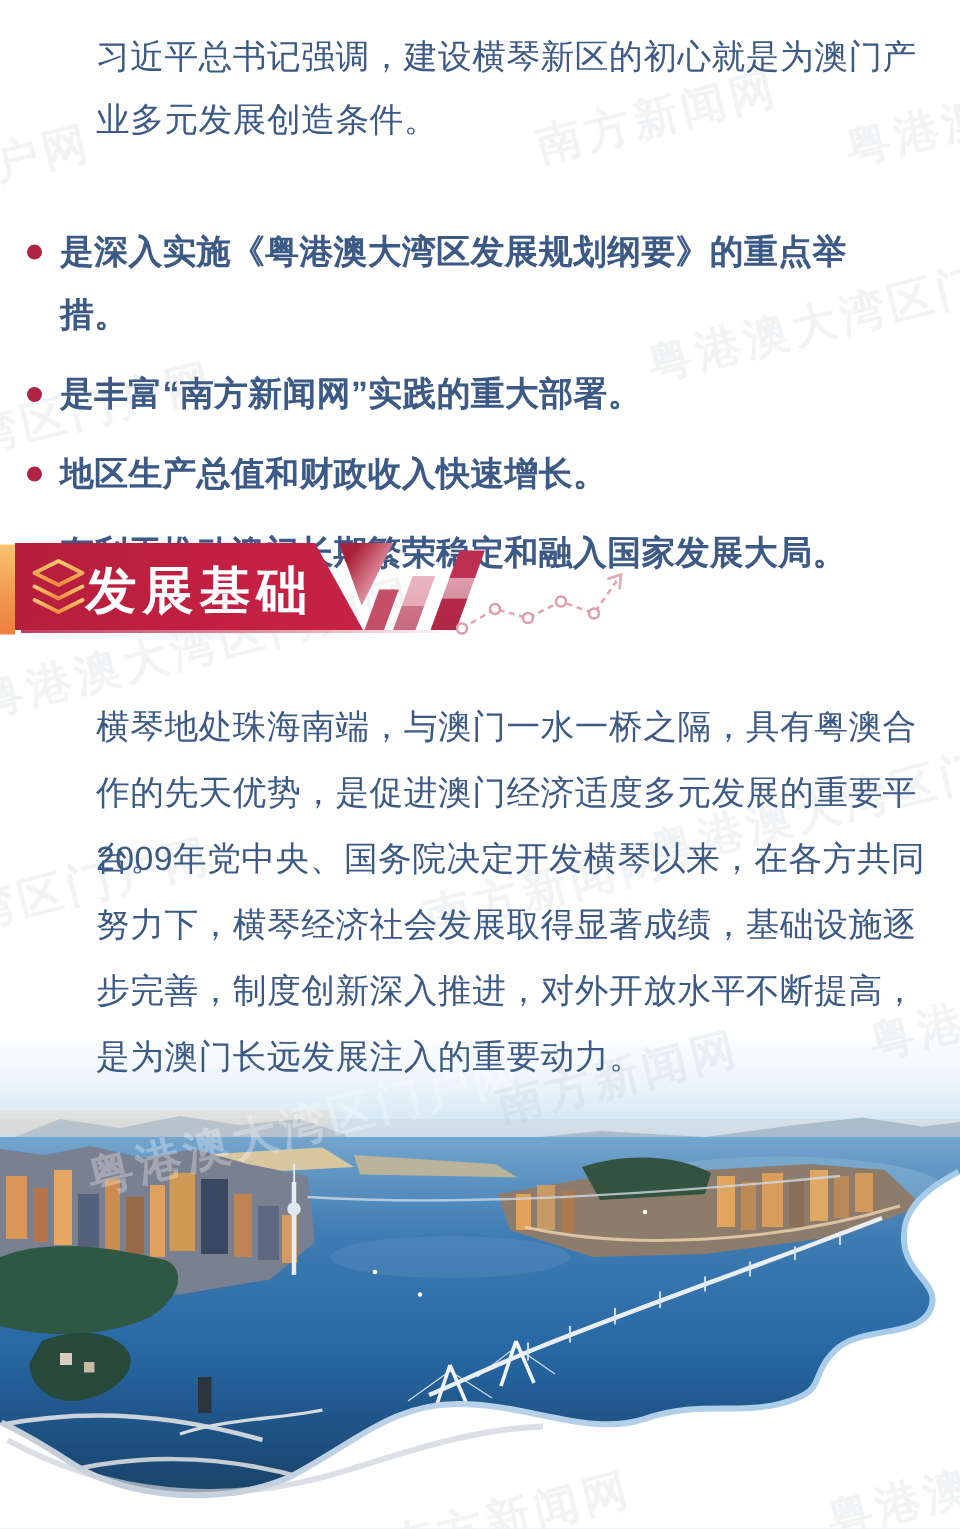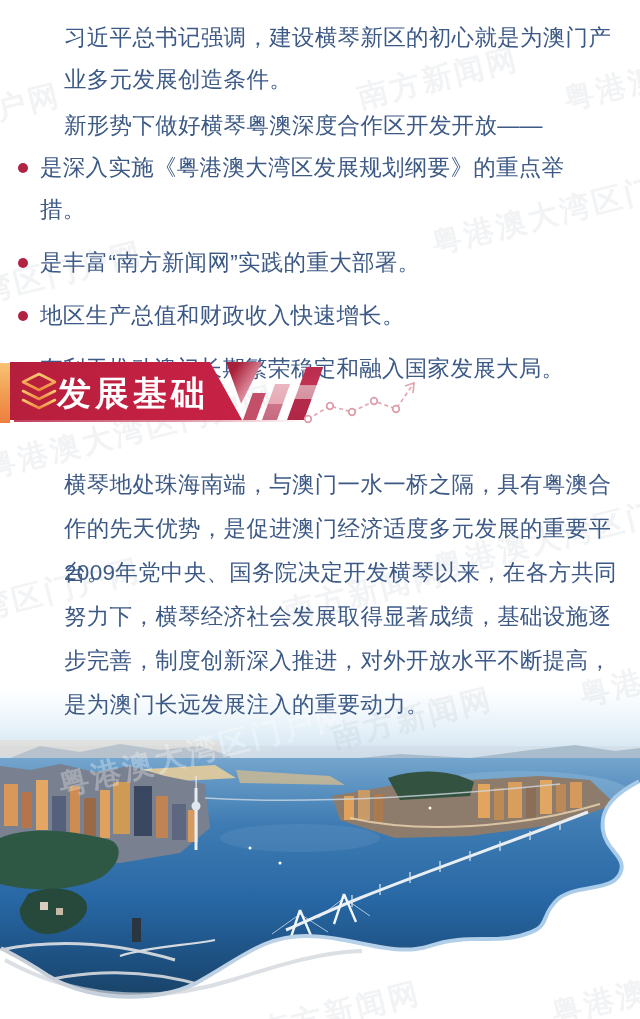--- a/index.html
+++ b/index.html
@@ -8,21 +8,21 @@
   
   .wm{position:absolute;font-weight:bold;font-size:30px;letter-spacing:3px;
       transform:rotate(-14deg);white-space:nowrap;pointer-events:none;z-index:5;}
   .wm.light{color:rgba(176,186,199,0.18);}
   .wm.onphoto{color:rgba(255,255,255,0.30);}
   
   .para{position:absolute;left:40px;width:564px;font-size:22.5px;line-height:42px;
         color:#3d5a86;letter-spacing:0.3px;z-index:10;margin-left:24px;}
   .para.loose{line-height:44px;}
   .bullets{position:absolute;left:18px;top:147px;width:586px;margin:0;padding:0;list-style:none;z-index:10;}
-  .bullets li{display:flex;align-items:flex-start;margin-bottom:11px;}
+  .bullets li{display:flex;align-items:flex-start;margin-bottom:11px;font-weight:bold;}
   .bullets .dot{flex:0 0 auto;width:10px;height:10px;border-radius:50%;background:#b02343;
         margin:16px 12px 0 0;}
   .bullets .btxt{font-size:22.5px;line-height:42px;color:#3d5a86;letter-spacing:0.3px;}
   
   .banner{position:absolute;left:0;top:362px;width:640px;height:66px;z-index:10;}
   .banner .orange-strip{position:absolute;left:0;top:1px;width:10px;height:60px;
         background:linear-gradient(180deg,#f8c372 0%,#f19a52 55%,#ee7f3e 100%);}
   .banner .red-shape{position:absolute;left:10px;top:0;width:238px;height:58px;
         background:linear-gradient(100deg,#b51f3b 0%,#c32042 60%,#c62246 100%);
         clip-path:polygon(0 0,84% 0,97.5% 100%,0 100%);}
@@ -57,21 +57,20 @@
   <span class="wm light" style="left:430px;top:512px">粤港澳大湾区门户网</span>
   <span class="wm light" style="left:282px;top:572px">南方新闻网</span>
   <span class="wm light" style="left:-152px;top:585px">粤港澳大湾区门户网</span>
   <span class="wm light" style="left:576px;top:640px">粤港澳大湾区门户网</span>
   <span class="wm light" style="left:330px;top:698px">南方新闻网</span>
   <span class="wm onphoto" style="left:55px;top:730px">粤港澳大湾区门户网</span>
   <span class="wm light" style="left:548px;top:958px">粤港澳大湾区门户网</span>
   <span class="wm light" style="left:258px;top:992px">南方新闻网</span>
 
   <p class="para" style="top:-6px">习近平总书记强调，建设横琴新区的初心就是为澳门产业多元发展创造条件。</p>
-  <p class="para" style="top:82px">新形势下做好横琴粤澳深度合作区开发开放——</p>
 
   <ul class="bullets">
     <li>
       <span class="dot"></span>
       <span class="btxt">是深入实施《粤港澳大湾区发展规划纲要》的重点举措。</span>
     </li>
     <li>
       <span class="dot"></span>
       <span class="btxt">是丰富“南方新闻网”实践的重大部署。</span>
     </li>

